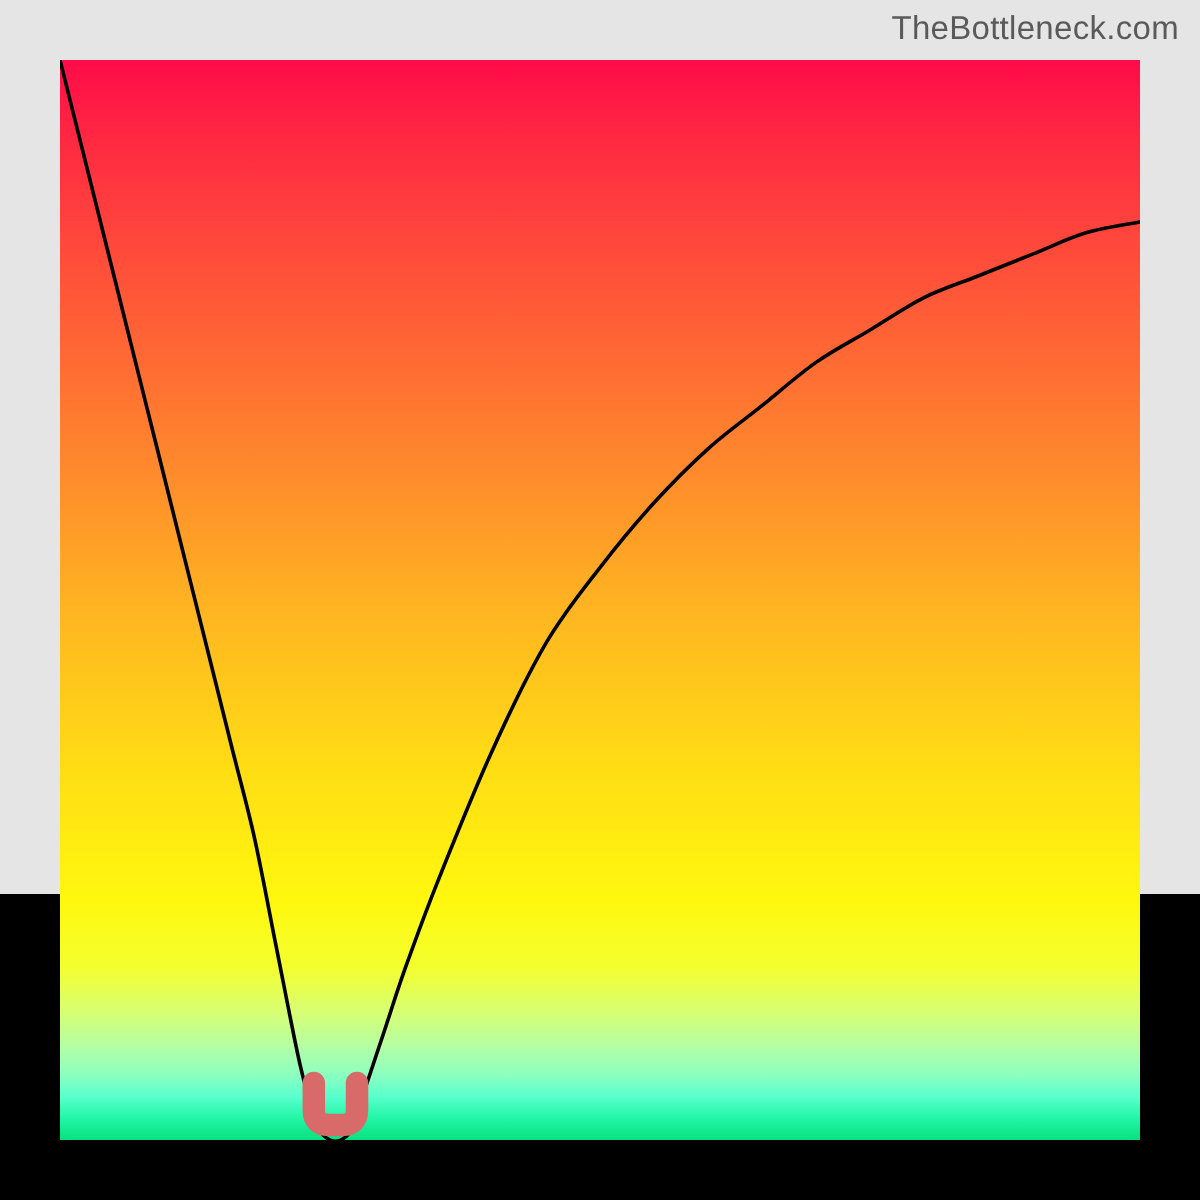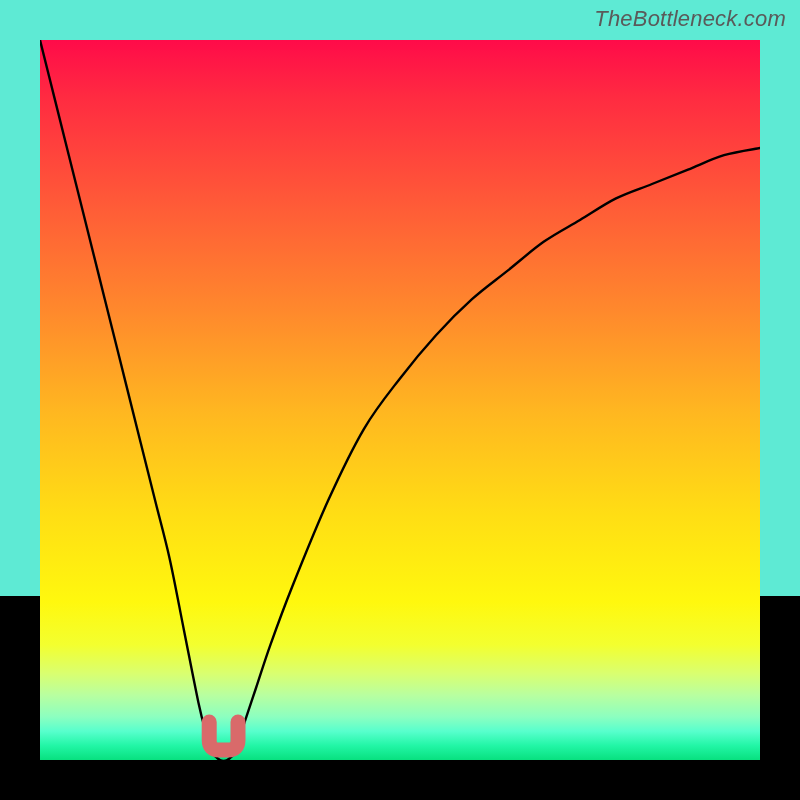--- a/index.html
+++ b/index.html
@@ -10,22 +10,21 @@
     overflow: hidden;
     background: #000;
     font-family: Arial, Helvetica, sans-serif;
   }
   .frame {
     position: absolute;
     left: 0;
     top: 0;
     width: 800px;
     height: 596px;
-    background: #5eead4;
-    font-style: italic;
+    background: #e5e5e5;
   }
   .plot {
     position: absolute;
     left: 40px;
     top: 40px;
     width: 720px;
     height: 720px;
     overflow: hidden;
   }
   .gradient {

